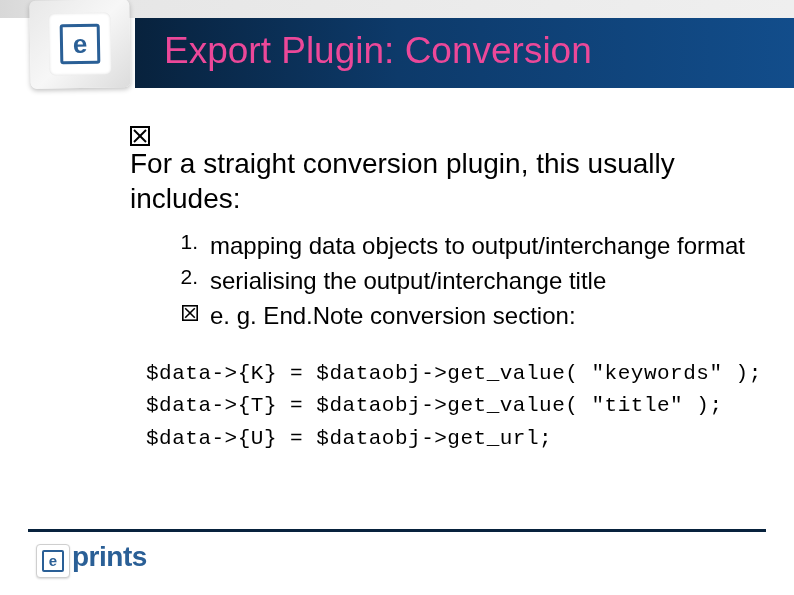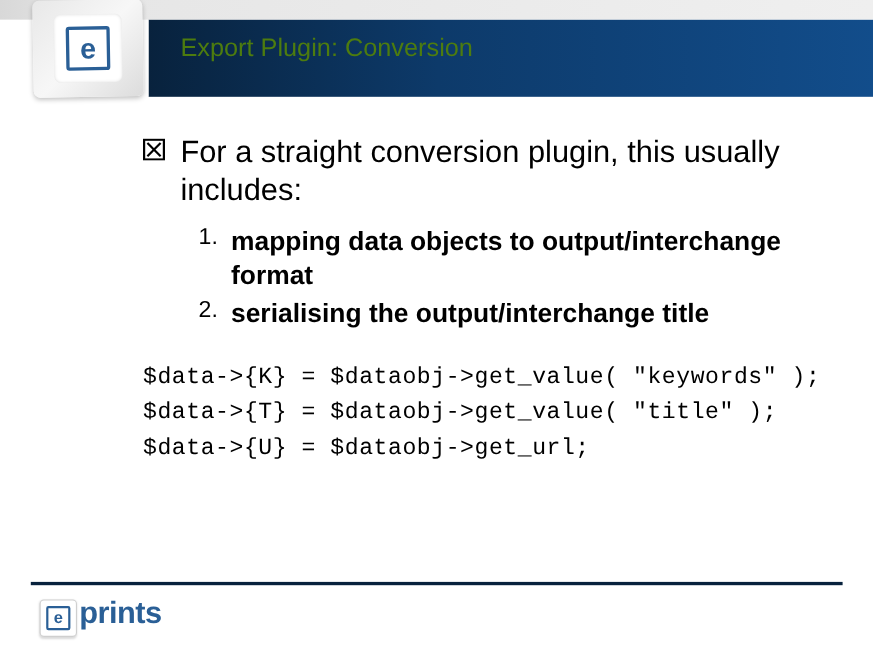--- a/index.html
+++ b/index.html
@@ -62,33 +62,34 @@
     border: 3px solid #2a5f96;
     border-radius: 3px;
     display: flex; align-items: center; justify-content: center;
     font-size: 26px;
     font-family: Arial, sans-serif;
     font-weight: bold;
   }
   .title {
     position: absolute;
     left: 164px; top: 30px;
-    color: #4d7c0f;
-    font-size: 23px;
+    color: #ec4899;
+    font-size: 37px;
     font-weight: normal;
   }
   .content {
     position: absolute;
     left: 130px; top: 120px;
     right: 30px;
   }
   .bullet-row {
     display: flex;
     align-items: flex-start;
     margin-bottom: 14px;
+    flex-direction: column;
   }
   .bullet-icon {
     flex: 0 0 auto;
     width: 20px; height: 20px;
     margin-top: 6px;
     margin-right: 14px;
   }
   .bullet-text {
     font-size: 28px;
     line-height: 1.25;
@@ -114,24 +115,23 @@
     flex: 0 0 16px;
     height: 16px;
     margin-top: 5px;
     margin-right: 12px;
     margin-left: 12px;
   }
   .sub-text {
     font-size: 24px;
     line-height: 1.3;
     color: #000;
-    font-weight: bold;
   }
   .code-block {
-    margin-left: 0px;
+    margin-left: 16px;
     margin-top: 26px;
     font-family: "Courier New", monospace;
     font-size: 21px;
     line-height: 1.55;
     color: #000;
     white-space: pre;
     letter-spacing: 0.5px;
   }
   .footer {
     position: absolute;
@@ -201,20 +201,28 @@
 
   <div class="sub-list">
     <div class="sub-row">
       <div class="sub-num">1.</div>
       <div class="sub-text">mapping data objects to output/interchange format</div>
     </div>
     <div class="sub-row">
       <div class="sub-num">2.</div>
       <div class="sub-text">serialising the output/interchange title</div>
     </div>
+    <div class="sub-row">
+      <svg class="sub-icon" viewBox="0 0 20 20">
+        <rect x="1" y="1" width="18" height="18" fill="none" stroke="#000" stroke-width="2"></rect>
+        <line x1="4" y1="4" x2="16" y2="16" stroke="#000" stroke-width="2"></line>
+        <line x1="16" y1="4" x2="4" y2="16" stroke="#000" stroke-width="2"></line>
+      </svg>
+      <div class="sub-text">e. g. End.Note conversion section:</div>
+    </div>
   </div>
 
   <div class="code-block">$data-&gt;{K} = $dataobj-&gt;get_value( "keywords" );
 $data-&gt;{T} = $dataobj-&gt;get_value( "title" );
 $data-&gt;{U} = $dataobj-&gt;get_url;</div>
 </div>
 
 <div class="footer">
   <div class="footer-line"></div>
   <div class="footer-logo">

